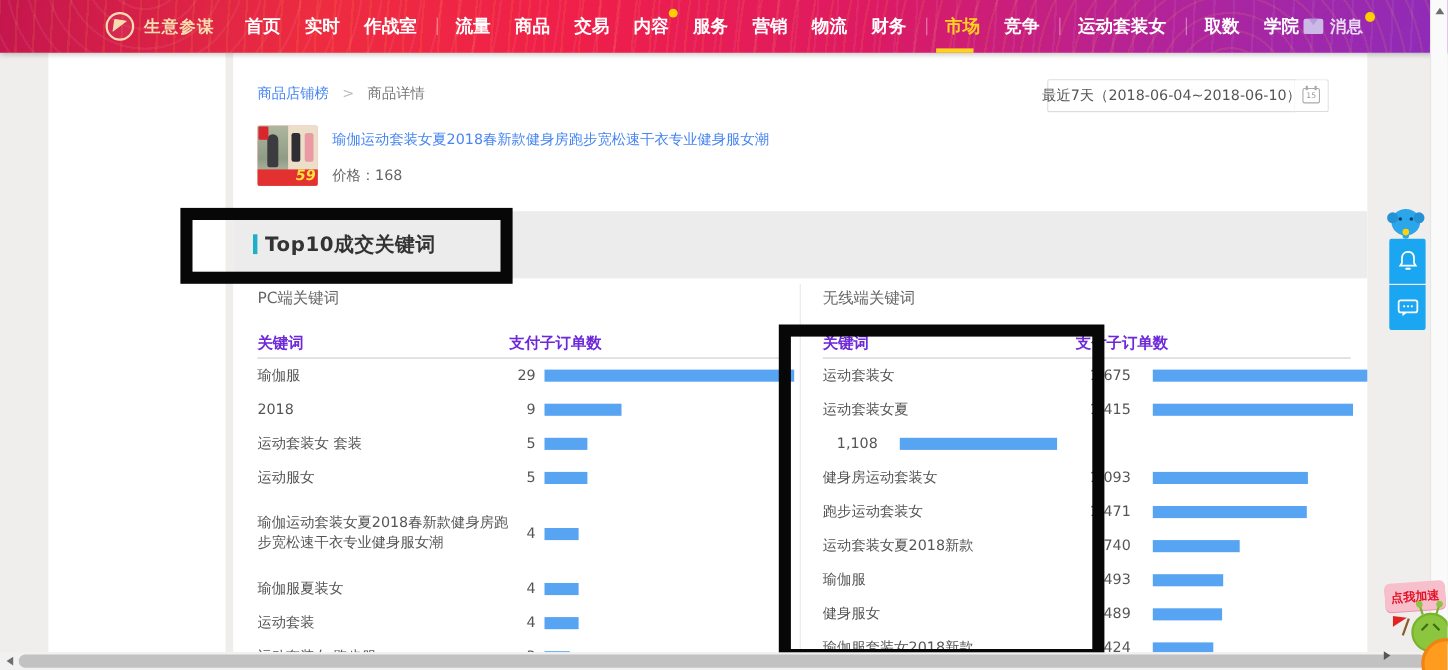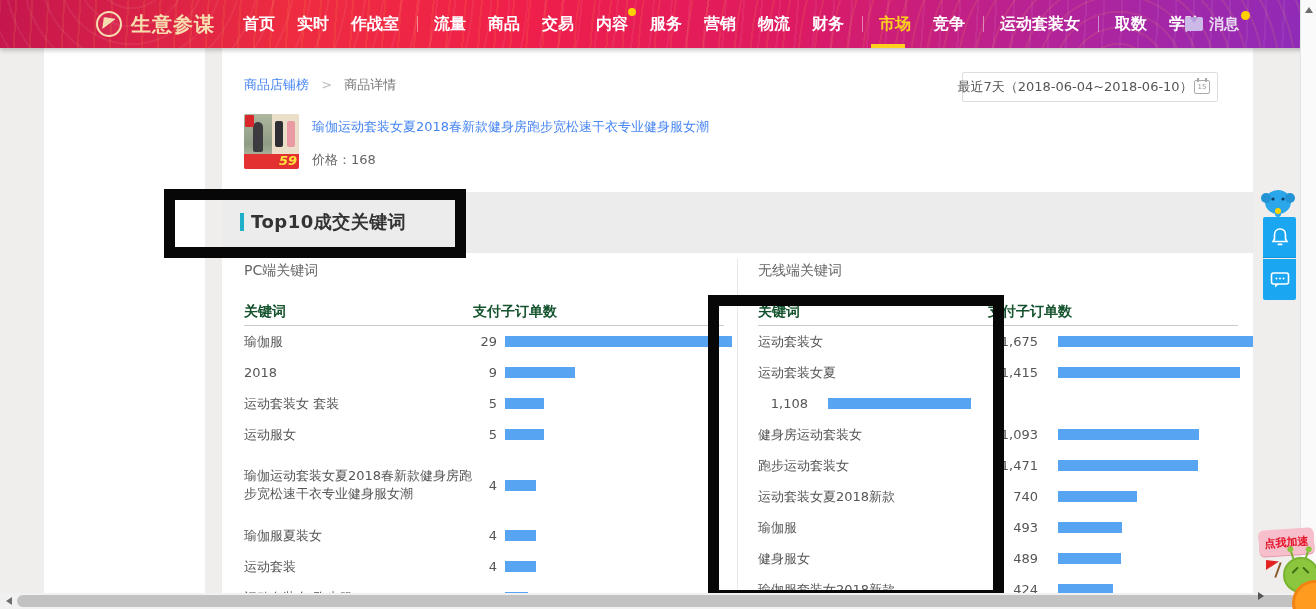--- a/index.html
+++ b/index.html
@@ -16,21 +16,21 @@
       repeating-radial-gradient(circle at 10% -60%, rgba(255,255,255,.06) 0 2px, transparent 2px 18px),
       linear-gradient(100deg,#c4164e 0%,#ee2c40 22%,#ef1f4a 40%,#dd1a62 60%,#b32399 80%,#8d2cba 100%);
     display:flex; align-items:center; padding-left:96px;
     box-shadow:0 2px 5px rgba(0,0,0,.25);
   }
   .brand { display:flex; align-items:center; margin-right:28px; cursor:pointer; }
   .logo-icon { width:26px; height:26px; border:2px solid #f6ddb0; border-radius:50%;
     position:relative; margin-right:9px; background:rgba(255,255,255,.05); }
   .logo-icon::after { content:""; position:absolute; left:5px; top:5px; width:12px; height:12px;
     background:linear-gradient(135deg,#f6ddb0 48%,transparent 52%); border-radius:1px; transform:rotate(8deg);}
-  .brand-text { color:#f6ddb0; font-size:20px; font-weight:bold; letter-spacing:1px; }
+  .brand-text { color:#f6ddb0; font-size:15px; font-weight:bold; letter-spacing:1px; }
   .nav-items { display:flex; align-items:center; height:48px; }
   .nav-item { color:#fff; font-size:16px; font-weight:bold; height:48px; line-height:48px;
     position:relative; cursor:pointer; white-space:nowrap; }
   .g1 .nav-item, .nav-item { margin-right:22px; }
   .nav-item.active { color:#ffd21e; }
   .nav-item.active::after { content:""; position:absolute; left:-8px; right:6px; bottom:0;
     height:4px; background:#ffd21e; }
   .nav-divider { width:1px; height:16px; background:rgba(255,255,255,.45); margin:0 16px 0 -4px; }
   .ydot { position:absolute; top:8px; right:-8px; width:8px; height:8px; border-radius:50%;
     background:#ffd000; }
@@ -48,21 +48,21 @@
   .vscroll .arrow-up { position:absolute; top:7px; left:4px; width:0; height:0;
     border-left:4px solid transparent; border-right:4px solid transparent; border-bottom:6px solid #6d6d6d; }
   .hscroll { position:absolute; left:0; bottom:0; width:1300px; height:16px; background:#f1f1f1; z-index:40; }
   .hscroll .arrow-left { position:absolute; left:6px; top:4px; width:0; height:0;
     border-top:4px solid transparent; border-bottom:4px solid transparent; border-right:6px solid #6d6d6d; }
   .hscroll .thumb { position:absolute; left:17px; top:2px; width:1280px; height:12px;
     background:#c2c2c2; border-radius:6px; }
   .scroll-corner { position:absolute; right:0; bottom:0; width:16px; height:16px; background:#eeeeee; z-index:40;}
   
   .sidebar { position:absolute; left:44px; top:48px; width:161px; height:545px; background:#fff; }
-  .main { position:absolute; left:222px; top:48px; width:1031px; height:545px; background:#fff;
+  .main { position:absolute; left:212px; top:48px; width:1031px; height:545px; background:#fff;
     overflow:hidden; }
   
   .breadcrumb { position:absolute; left:22px; top:28px; font-size:13px; color:#999; }
   .bc-link { color:#4685f2; cursor:pointer; }
   .bc-sep { margin:0 8px; color:#bbb; }
   .bc-current { color:#777; }
   
   .date-box { position:absolute; left:740px; top:24px; width:226px; height:30px; background:#fff;
     border:1px solid #ddd; border-radius:2px 0 0 2px; display:flex; align-items:center;
     justify-content:center; color:#555; font-size:13px; cursor:pointer; white-space:nowrap; }
@@ -96,21 +96,21 @@
   .section-band { position:absolute; left:-15px; top:144px; width:1046px; height:61px; background:#ececec; }
   .section-title-wrap { position:absolute; left:18px; top:162px; display:flex; align-items:center; z-index:2; }
   .teal-bar { width:4px; height:18px; background:#1fb0c9; margin-right:7px; }
   .section-title { font-size:18px; font-weight:bold; color:#333; letter-spacing:.5px; }
   
   .col { position:absolute; top:214px; width:480px; }
   .col-pc { left:22px; }
   .col-wl { left:536px; }
   .col-title { font-size:14px; color:#666; height:20px; }
   .thead { display:flex; align-items:center; height:28px; margin-top:16px;
-    border-bottom:1px solid #ccc; font-size:14px; font-weight:bold; color:#14532d; }
+    border-bottom:1px solid #ccc; font-size:14px; font-weight:bold; color:#6d28d9; }
   .krow { display:flex; align-items:center; height:31px; font-size:13px; color:#555; }
   .krow.tall { height:70px; }
   .kw { line-height:18px; }
   .col-pc .kw, .col-pc .h-kw { width:229px; flex:0 0 229px; }
   .col-pc .val { width:24px; flex:0 0 24px; text-align:right; }
   .col-pc .barwrap { margin-left:8px; }
   .col-wl .kw, .col-wl .h-kw { width:230px; flex:0 0 230px; }
   .col-wl .val { width:50px; flex:0 0 50px; text-align:right; }
   .col-wl .barwrap { margin-left:20px; }
   .bar { height:11px; background:#57a4f2; }

